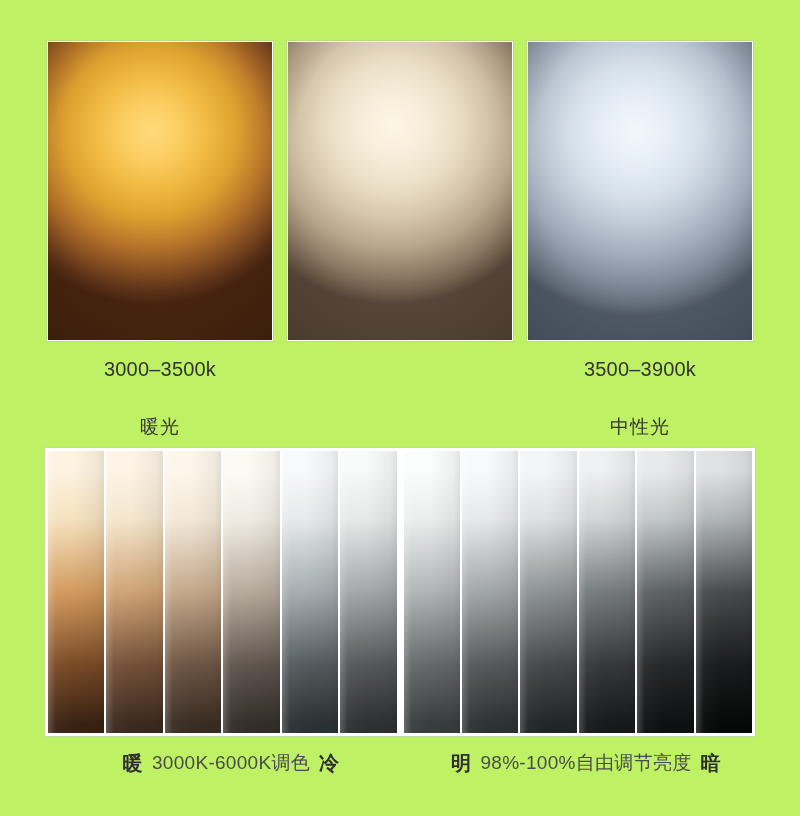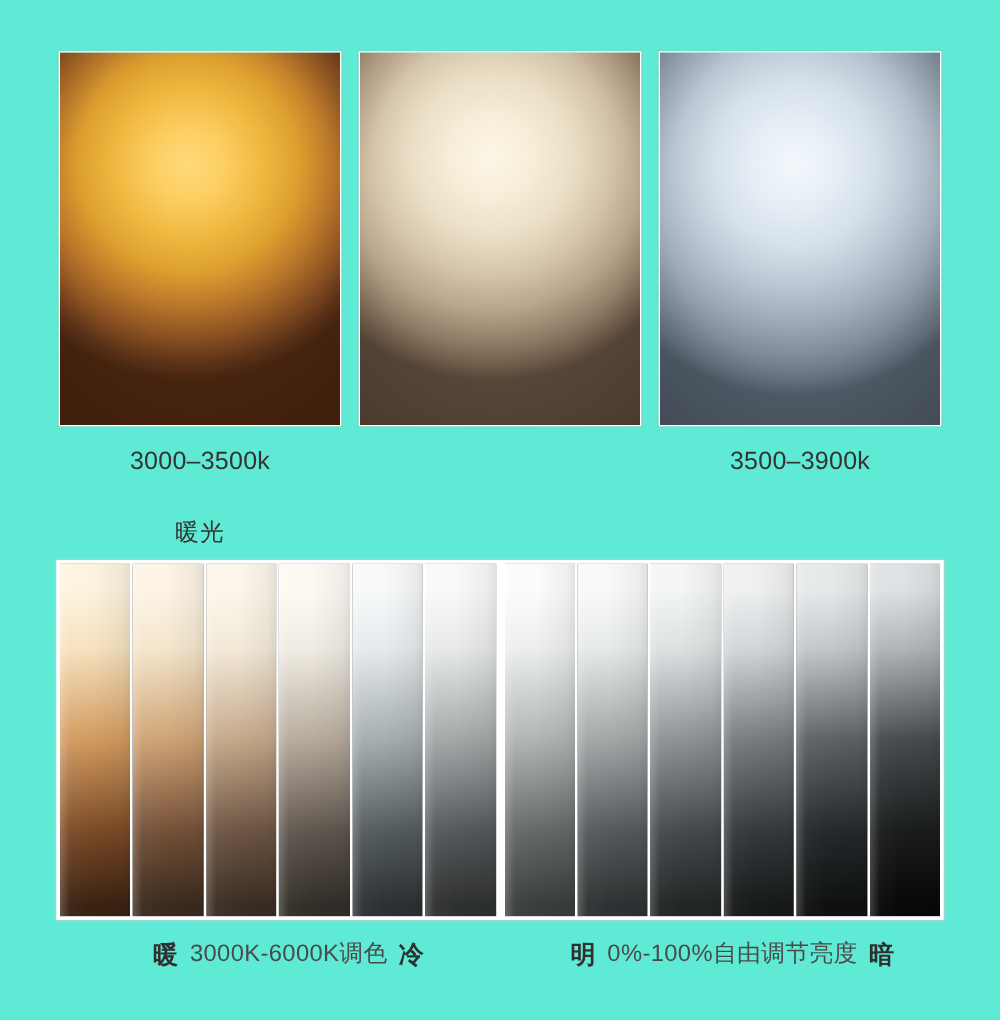--- a/index.html
+++ b/index.html
@@ -213,21 +213,21 @@
   .bcap .mid {
     font-size: 19px;
     font-weight: normal;
     color: #4a4a4a;
     letter-spacing: 0.3px;
   }
 </style>
 </head>
 <body style="background: rgb(244, 244, 244);">
 
-<div id="page" style="background: #5eead4;">
+<div id="page" style="background: #bef264;">
 
   <div class="cct-row">
 
     <div class="cct-panel panel-warm">
       <div class="glow"></div>
       <div class="vign"></div>
     </div>
 
     <div class="cct-panel panel-neutral">
       <div class="glow"></div>
@@ -243,20 +243,21 @@
 
   <div class="cct-captions">
 
     <div class="cct-caption">
       <div class="cct-kelvin">3000–3500k</div>
       <div class="cct-name">暖光</div>
     </div>
 
     <div class="cct-caption">
       <div class="cct-kelvin">3500–3900k</div>
+      <div class="cct-name">中性光</div>
     </div>
 
 
   </div>
 
   <div class="strip-band">
 
     <div class="strip-group group-left">
       <div class="strip">
           <div class="sglow" style="background: linear-gradient(rgb(253, 243, 224) 0%, rgb(253, 243, 224) 7%, rgb(246, 226, 191) 24%, rgb(210, 154, 94) 50%, rgb(122, 74, 38) 76%, rgb(58, 34, 18) 97%, rgb(58, 34, 18) 100%);"></div>
@@ -316,19 +317,19 @@
   <div class="bottom-captions">
 
     <div class="bcap bcap-left">
       <span class="edge">暖</span>
       <span class="mid">3000K-6000K调色</span>
       <span class="edge">冷</span>
     </div>
 
     <div class="bcap bcap-right">
       <span class="edge">明</span>
-      <span class="mid">0%-100%自由调节亮度</span>
+      <span class="mid">98%-100%自由调节亮度</span>
       <span class="edge">暗</span>
     </div>
 
   </div>
 
 </div>
 
 </body></html>

